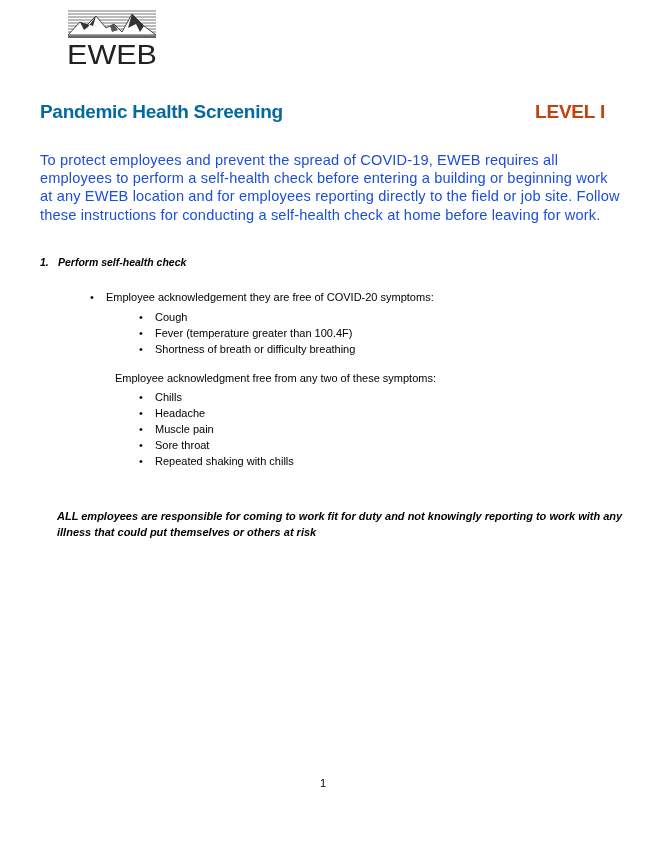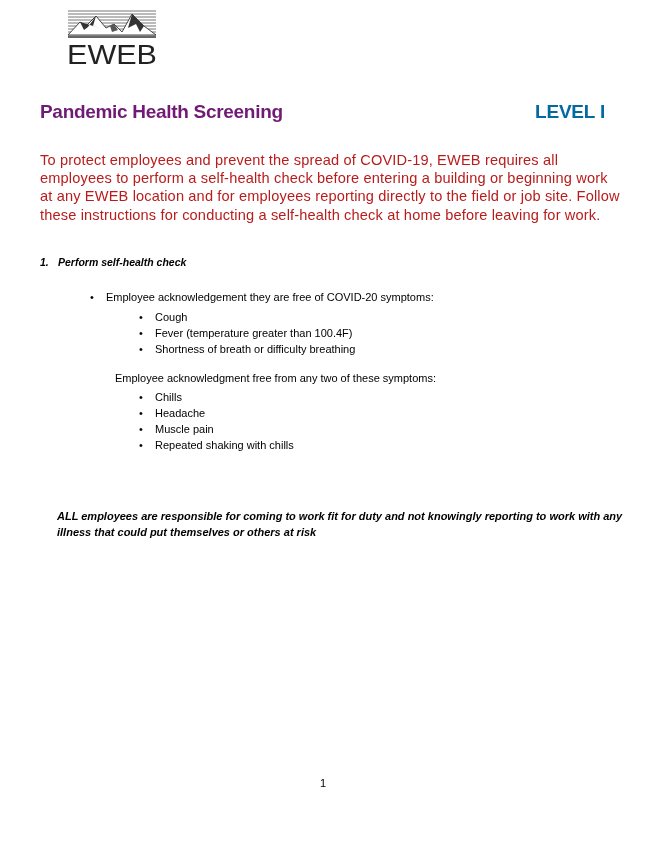--- a/index.html
+++ b/index.html
@@ -1,21 +1,21 @@
 <!DOCTYPE html>
 <html><head>
 <meta charset="utf-8">
 <style>
   html, body { margin: 0; padding: 0; background: #ffffff; }
   body { width: 650px; height: 841px; position: relative; overflow: hidden; font-family: "Liberation Sans", sans-serif; color: #000; }
   .logo { position: absolute; left: 66px; top: 8px; width: 92px; height: 58px; }
   .logo svg { display: block; }
-  .title { position: absolute; left: 40px; top: 101px; font-family: "Liberation Sans", sans-serif; font-weight: bold; font-size: 19px; letter-spacing: -0.3px; color: #701a75; }
-  .level { position: absolute; left: 535px; top: 101px; font-weight: bold; font-size: 19px; color: #0369a1; letter-spacing: -0.2px; }
-  .intro { position: absolute; left: 40px; top: 151px; width: 580px; font-size: 14.6px; line-height: 18.2px; color: #b91c1c; letter-spacing: 0.15px; }
+  .title { position: absolute; left: 40px; top: 101px; font-family: "Liberation Sans", sans-serif; font-weight: bold; font-size: 19px; letter-spacing: -0.3px; color: #0369a1; }
+  .level { position: absolute; left: 535px; top: 101px; font-weight: bold; font-size: 19px; color: #c2410c; letter-spacing: -0.2px; }
+  .intro { position: absolute; left: 40px; top: 151px; width: 580px; font-size: 14.6px; line-height: 18.2px; color: #1d4ed8; letter-spacing: 0.15px; }
   .section { position: absolute; left: 40px; top: 256px; font-size: 10.5px; font-weight: bold; font-style: italic; }
   .section .num { display: inline-block; width: 18px; }
   .l1 { position: absolute; left: 90px; top: 291px; font-size: 11px; }
   .l1 .b, .sub .b { display: inline-block; width: 16px; }
   .sub { position: absolute; left: 135px; font-size: 11px; line-height: 16px; margin: 4px; padding: 0; list-style: none; }
   .sub li { height: 16px; }
   .sub1 { top: 305px; }
   .intro2 { position: absolute; left: 115px; top: 372px; font-size: 11px; text-align: center; }
   .sub2 { top: 385px; }
   .note { position: absolute; left: 57px; top: 508px; width: 585px; font-size: 11px; font-weight: bold; font-style: italic; line-height: 16px; }
@@ -64,18 +64,19 @@
   <li><span class="b">•</span><span>Fever (temperature greater than 100.4F)</span></li>
   <li><span class="b">•</span><span>Shortness of breath or difficulty breathing</span></li>
 </ul>
 
 <div class="intro2">Employee acknowledgment free from any two of these symptoms:</div>
 
 <ul class="sub sub2">
   <li><span class="b">•</span><span>Chills</span></li>
   <li><span class="b">•</span><span>Headache</span></li>
   <li><span class="b">•</span><span>Muscle pain</span></li>
+  <li><span class="b">•</span><span>Sore throat</span></li>
   <li><span class="b">•</span><span>Repeated shaking with chills</span></li>
 </ul>
 
 <div class="note">ALL employees are responsible for coming to work fit for duty and not knowingly reporting to work with any illness that could put themselves or others at risk</div>
 
 <div class="pagenum">1</div>
 
 </body></html>

